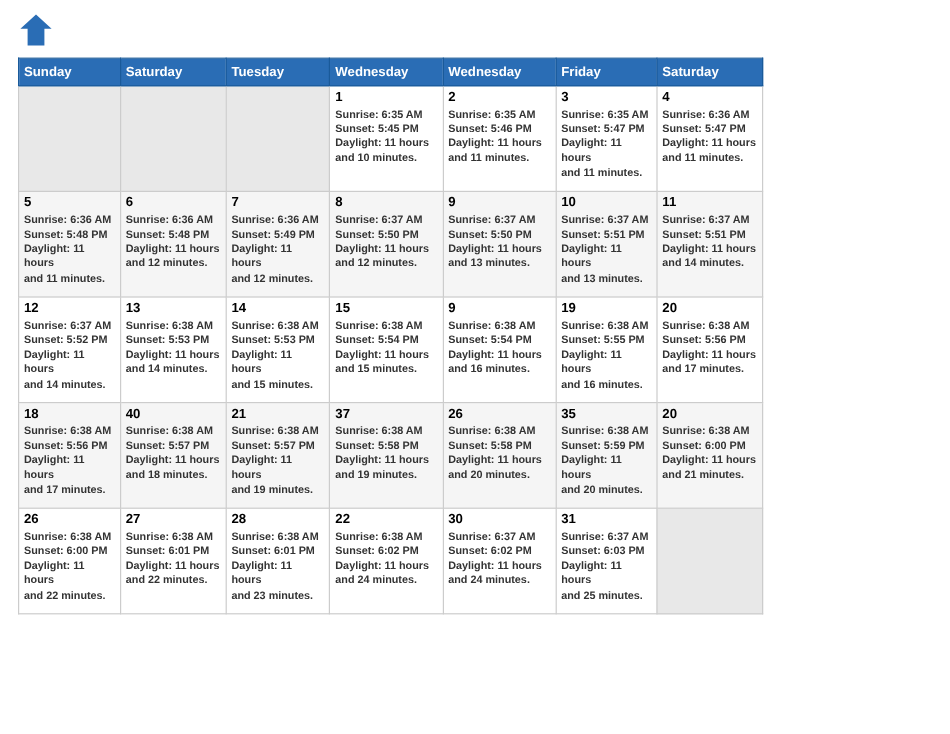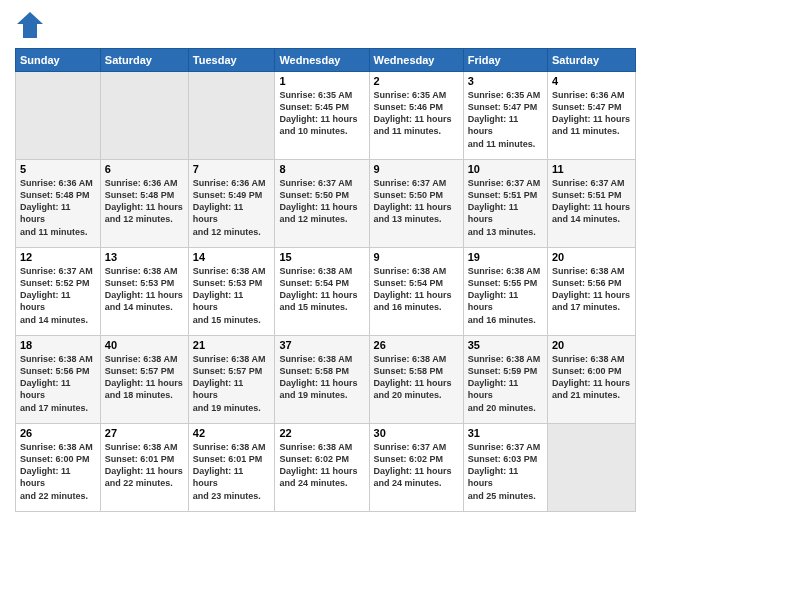--- a/index.html
+++ b/index.html
@@ -325,21 +325,21 @@
 and 22 minutes.</div>
           </td>
           <td>
             <span class="day-num">27</span>
             <div class="day-info" style="white-space: pre-line;">Sunrise: 6:38 AM
 Sunset: 6:01 PM
 Daylight: 11 hours
 and 22 minutes.</div>
           </td>
           <td>
-            <span class="day-num">42</span>
+            <span class="day-num">28</span>
             <div class="day-info" style="white-space: pre-line;">Sunrise: 6:38 AM
 Sunset: 6:01 PM
 Daylight: 11 hours
 and 23 minutes.</div>
           </td>
           <td>
             <span class="day-num">22</span>
             <div class="day-info" style="white-space: pre-line;">Sunrise: 6:38 AM
 Sunset: 6:02 PM
 Daylight: 11 hours

